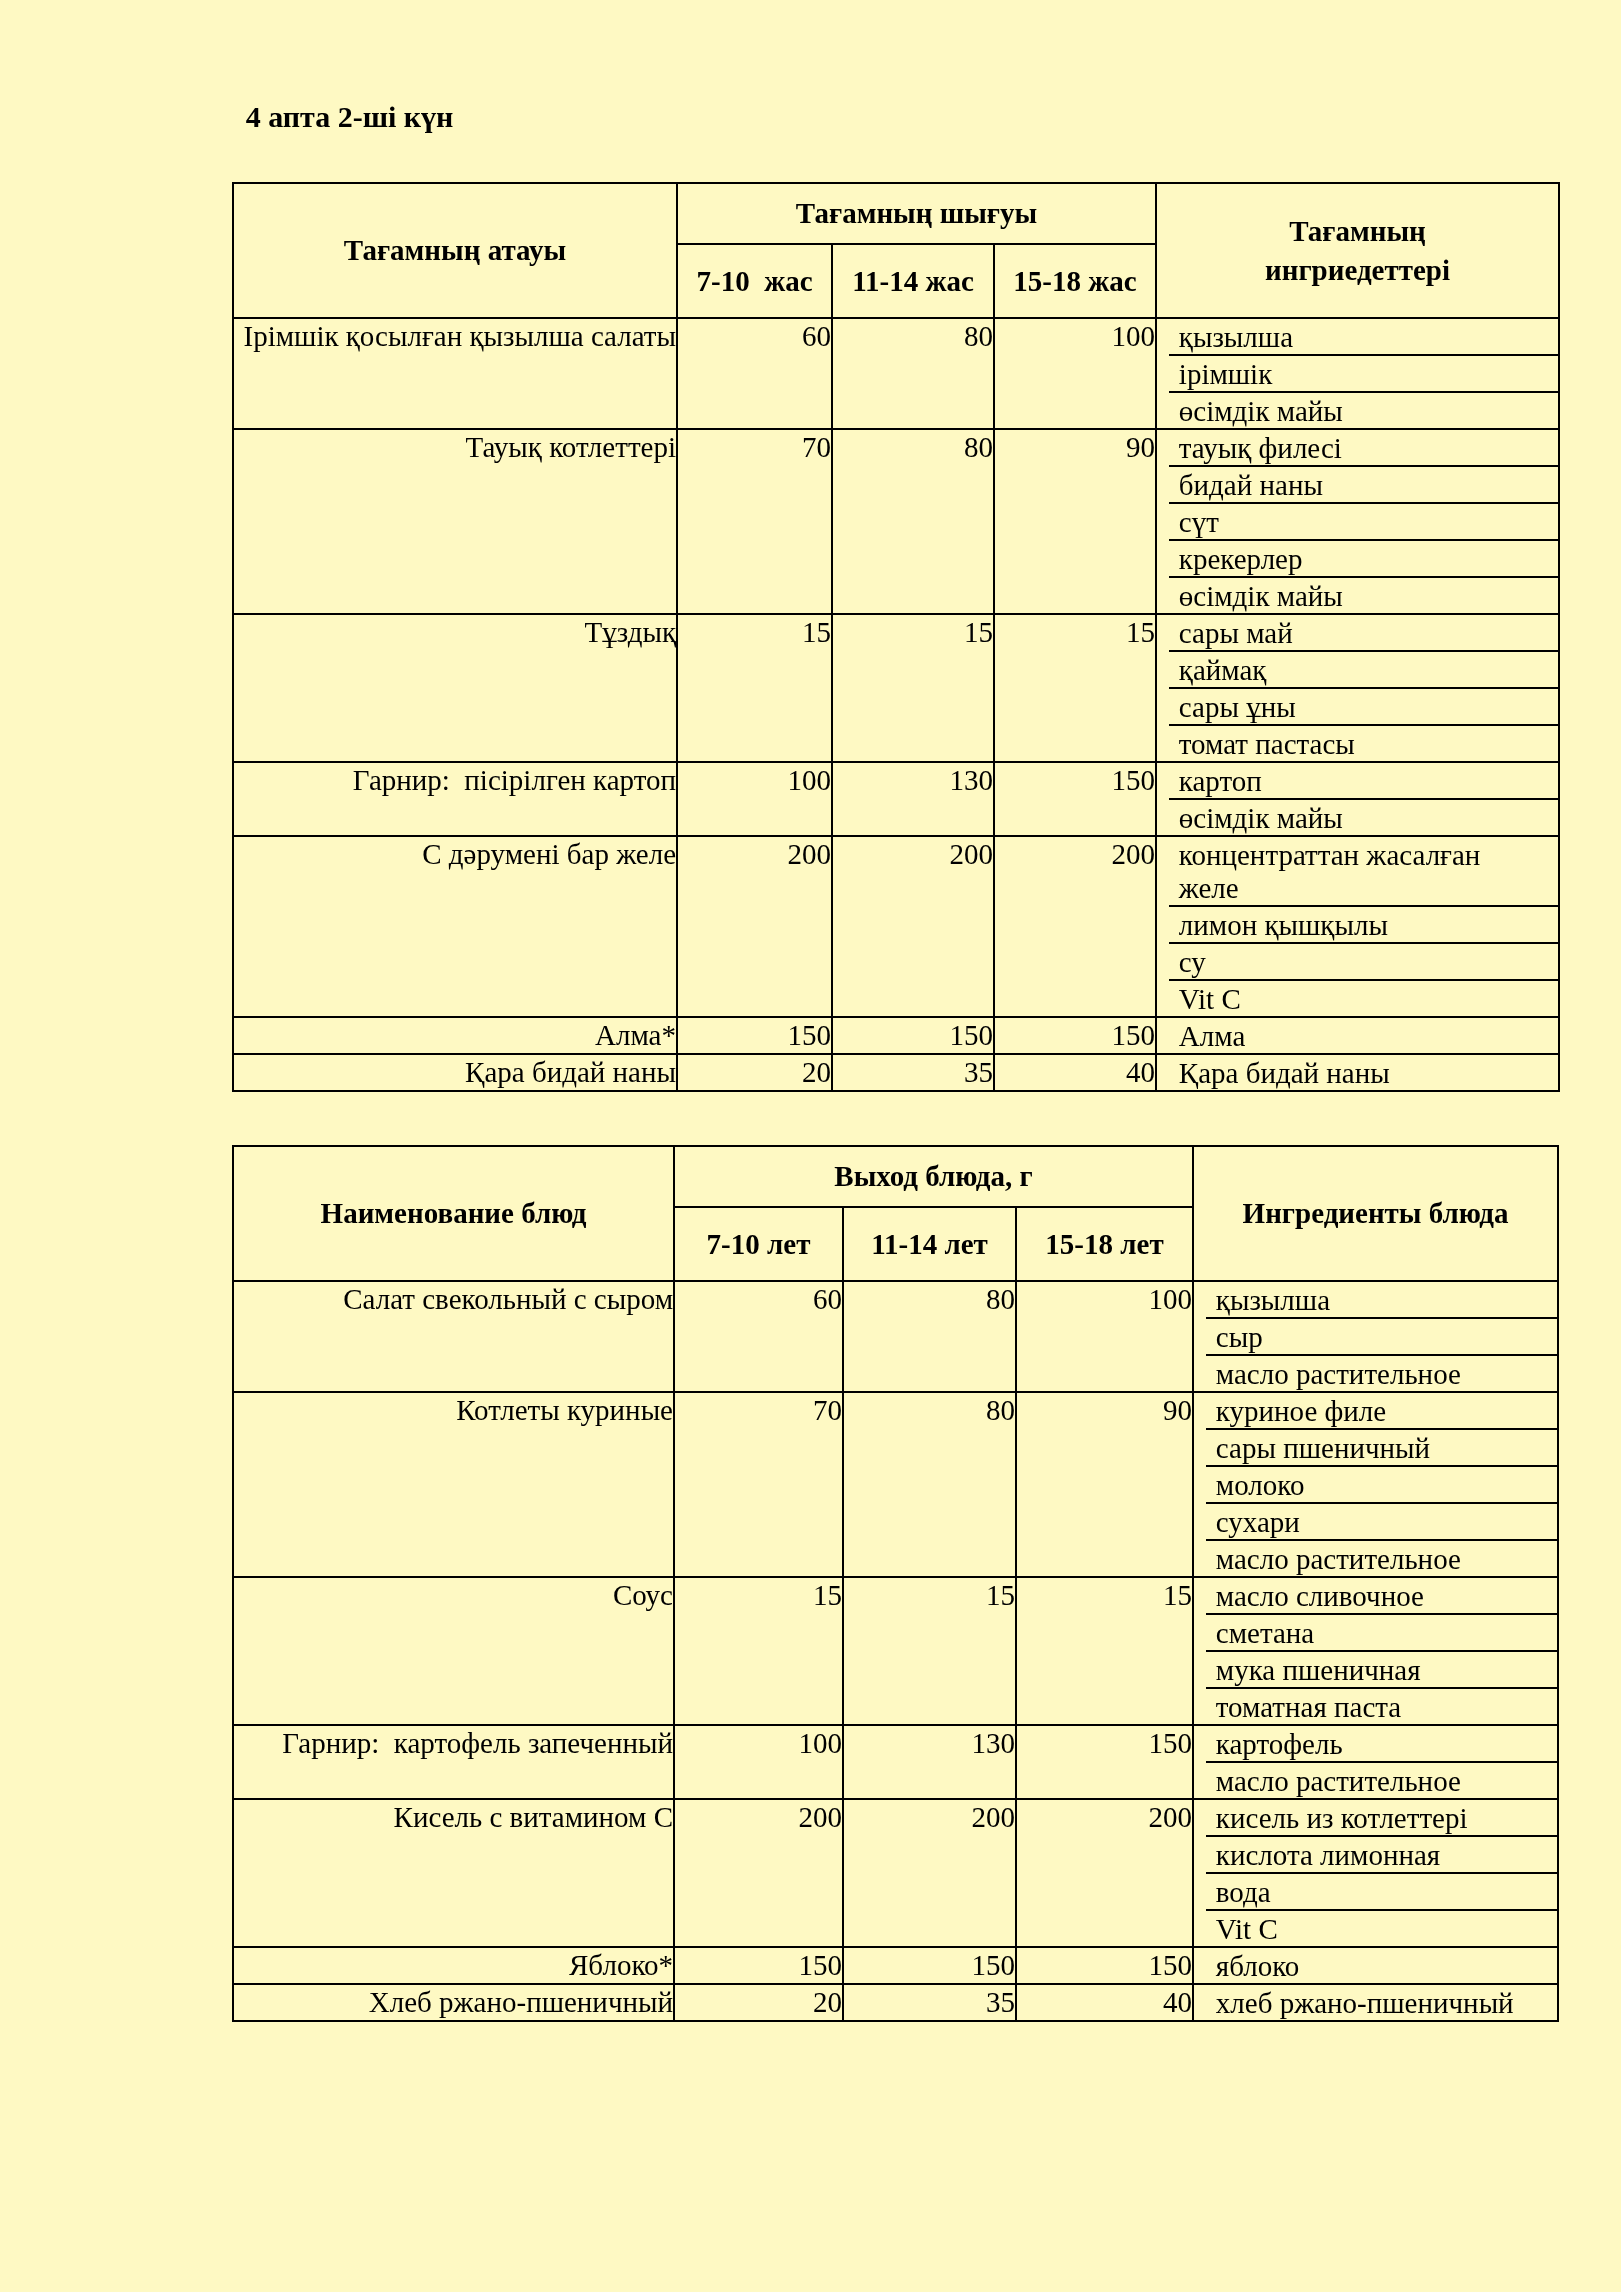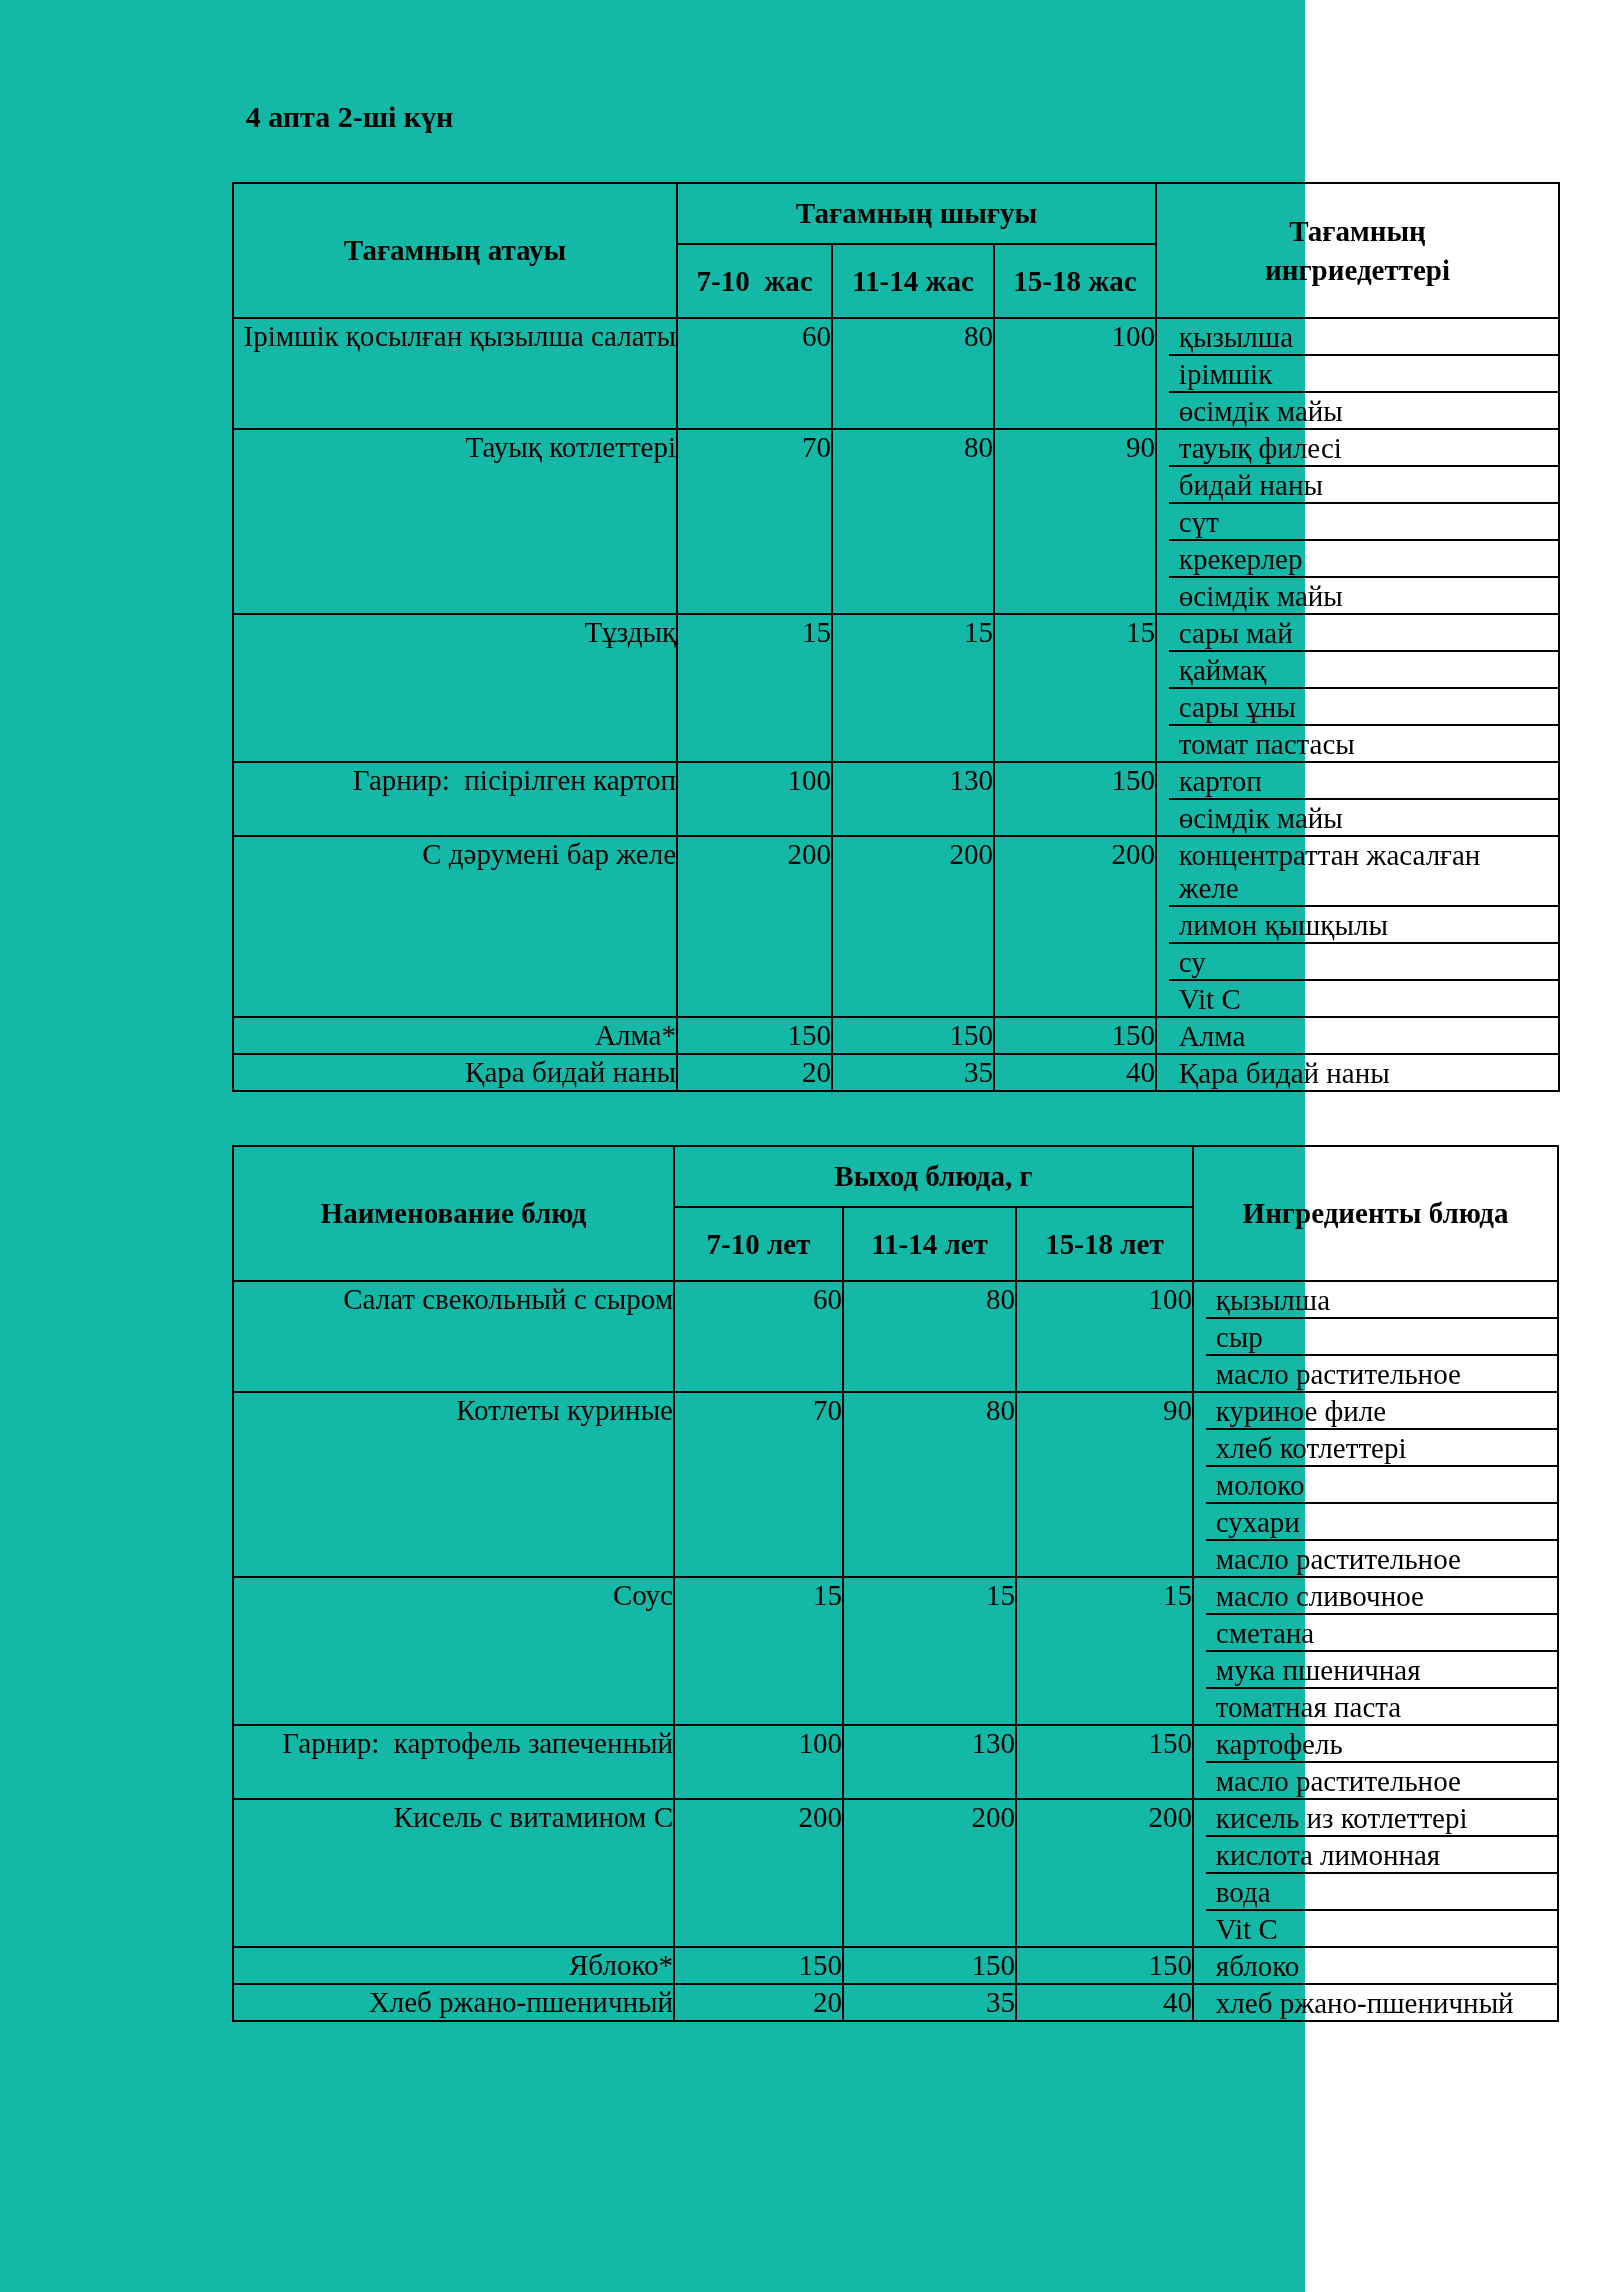--- a/index.html
+++ b/index.html
@@ -2,24 +2,24 @@
 <html><head>
 <meta charset="utf-8">
 <style>
   html, body {
     margin: 0;
     padding: 0;
     background: #ffffff;
   }
   .page {
     position: relative;
-    width: 1305px;
+    width: 1621px;
     min-height: 2293px;
     box-sizing: border-box;
-    background: #14b8a6;
+    background: #fef9c3;
     color: #000000;
     font-family: "Liberation Serif", "DejaVu Serif", serif;
     padding: 98px 59px 39px 232px;
   }
   .doc-title {
     font-size: 30px;
     font-weight: bold;
     line-height: 37px;
     margin: 0 0 0 13.7px;
   }
@@ -227,21 +227,21 @@
               <div class="ing">масло растительное</div>
             </td>
           </tr>
           <tr>
             <td class="c-name">Котлеты куриные</td>
             <td class="c-num">70</td>
             <td class="c-num">80</td>
             <td class="c-num">90</td>
             <td class="c-ing">
               <div class="ing">куриное филе</div>
-              <div class="ing">хлеб котлеттері</div>
+              <div class="ing">сары пшеничный</div>
               <div class="ing">молоко</div>
               <div class="ing">сухари</div>
               <div class="ing">масло растительное</div>
             </td>
           </tr>
           <tr>
             <td class="c-name">Соус</td>
             <td class="c-num">15</td>
             <td class="c-num">15</td>
             <td class="c-num">15</td>

